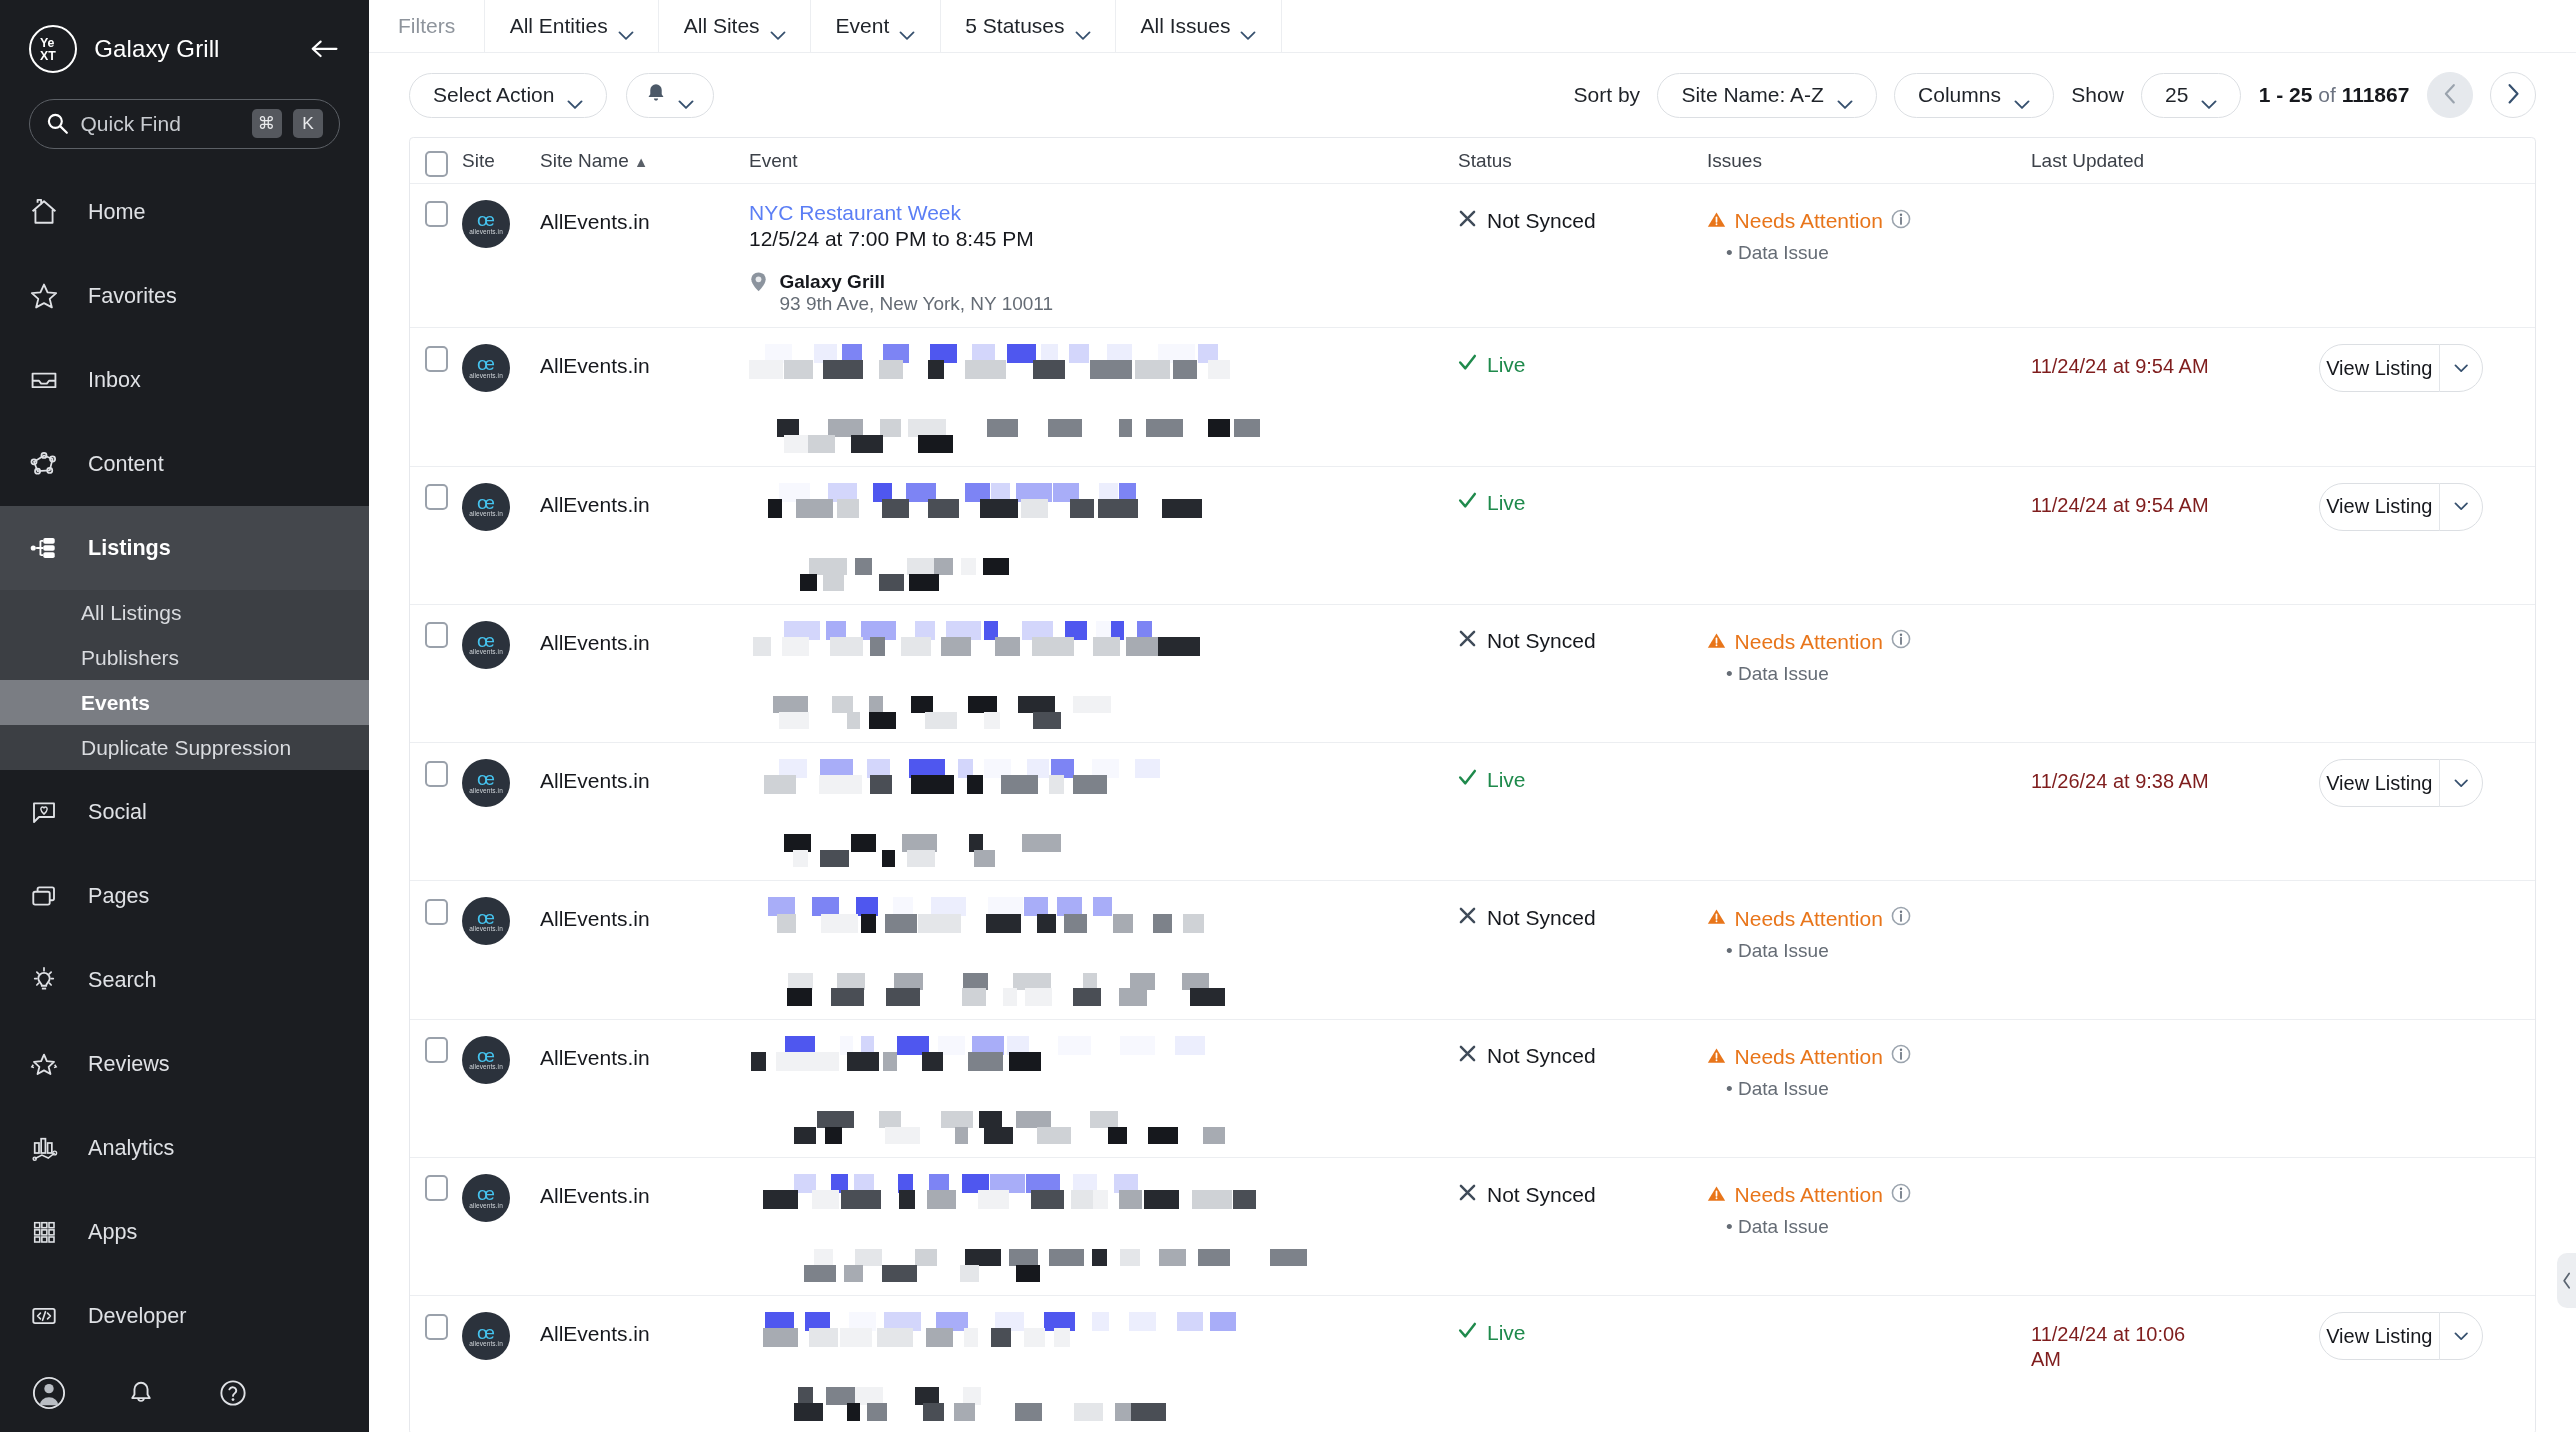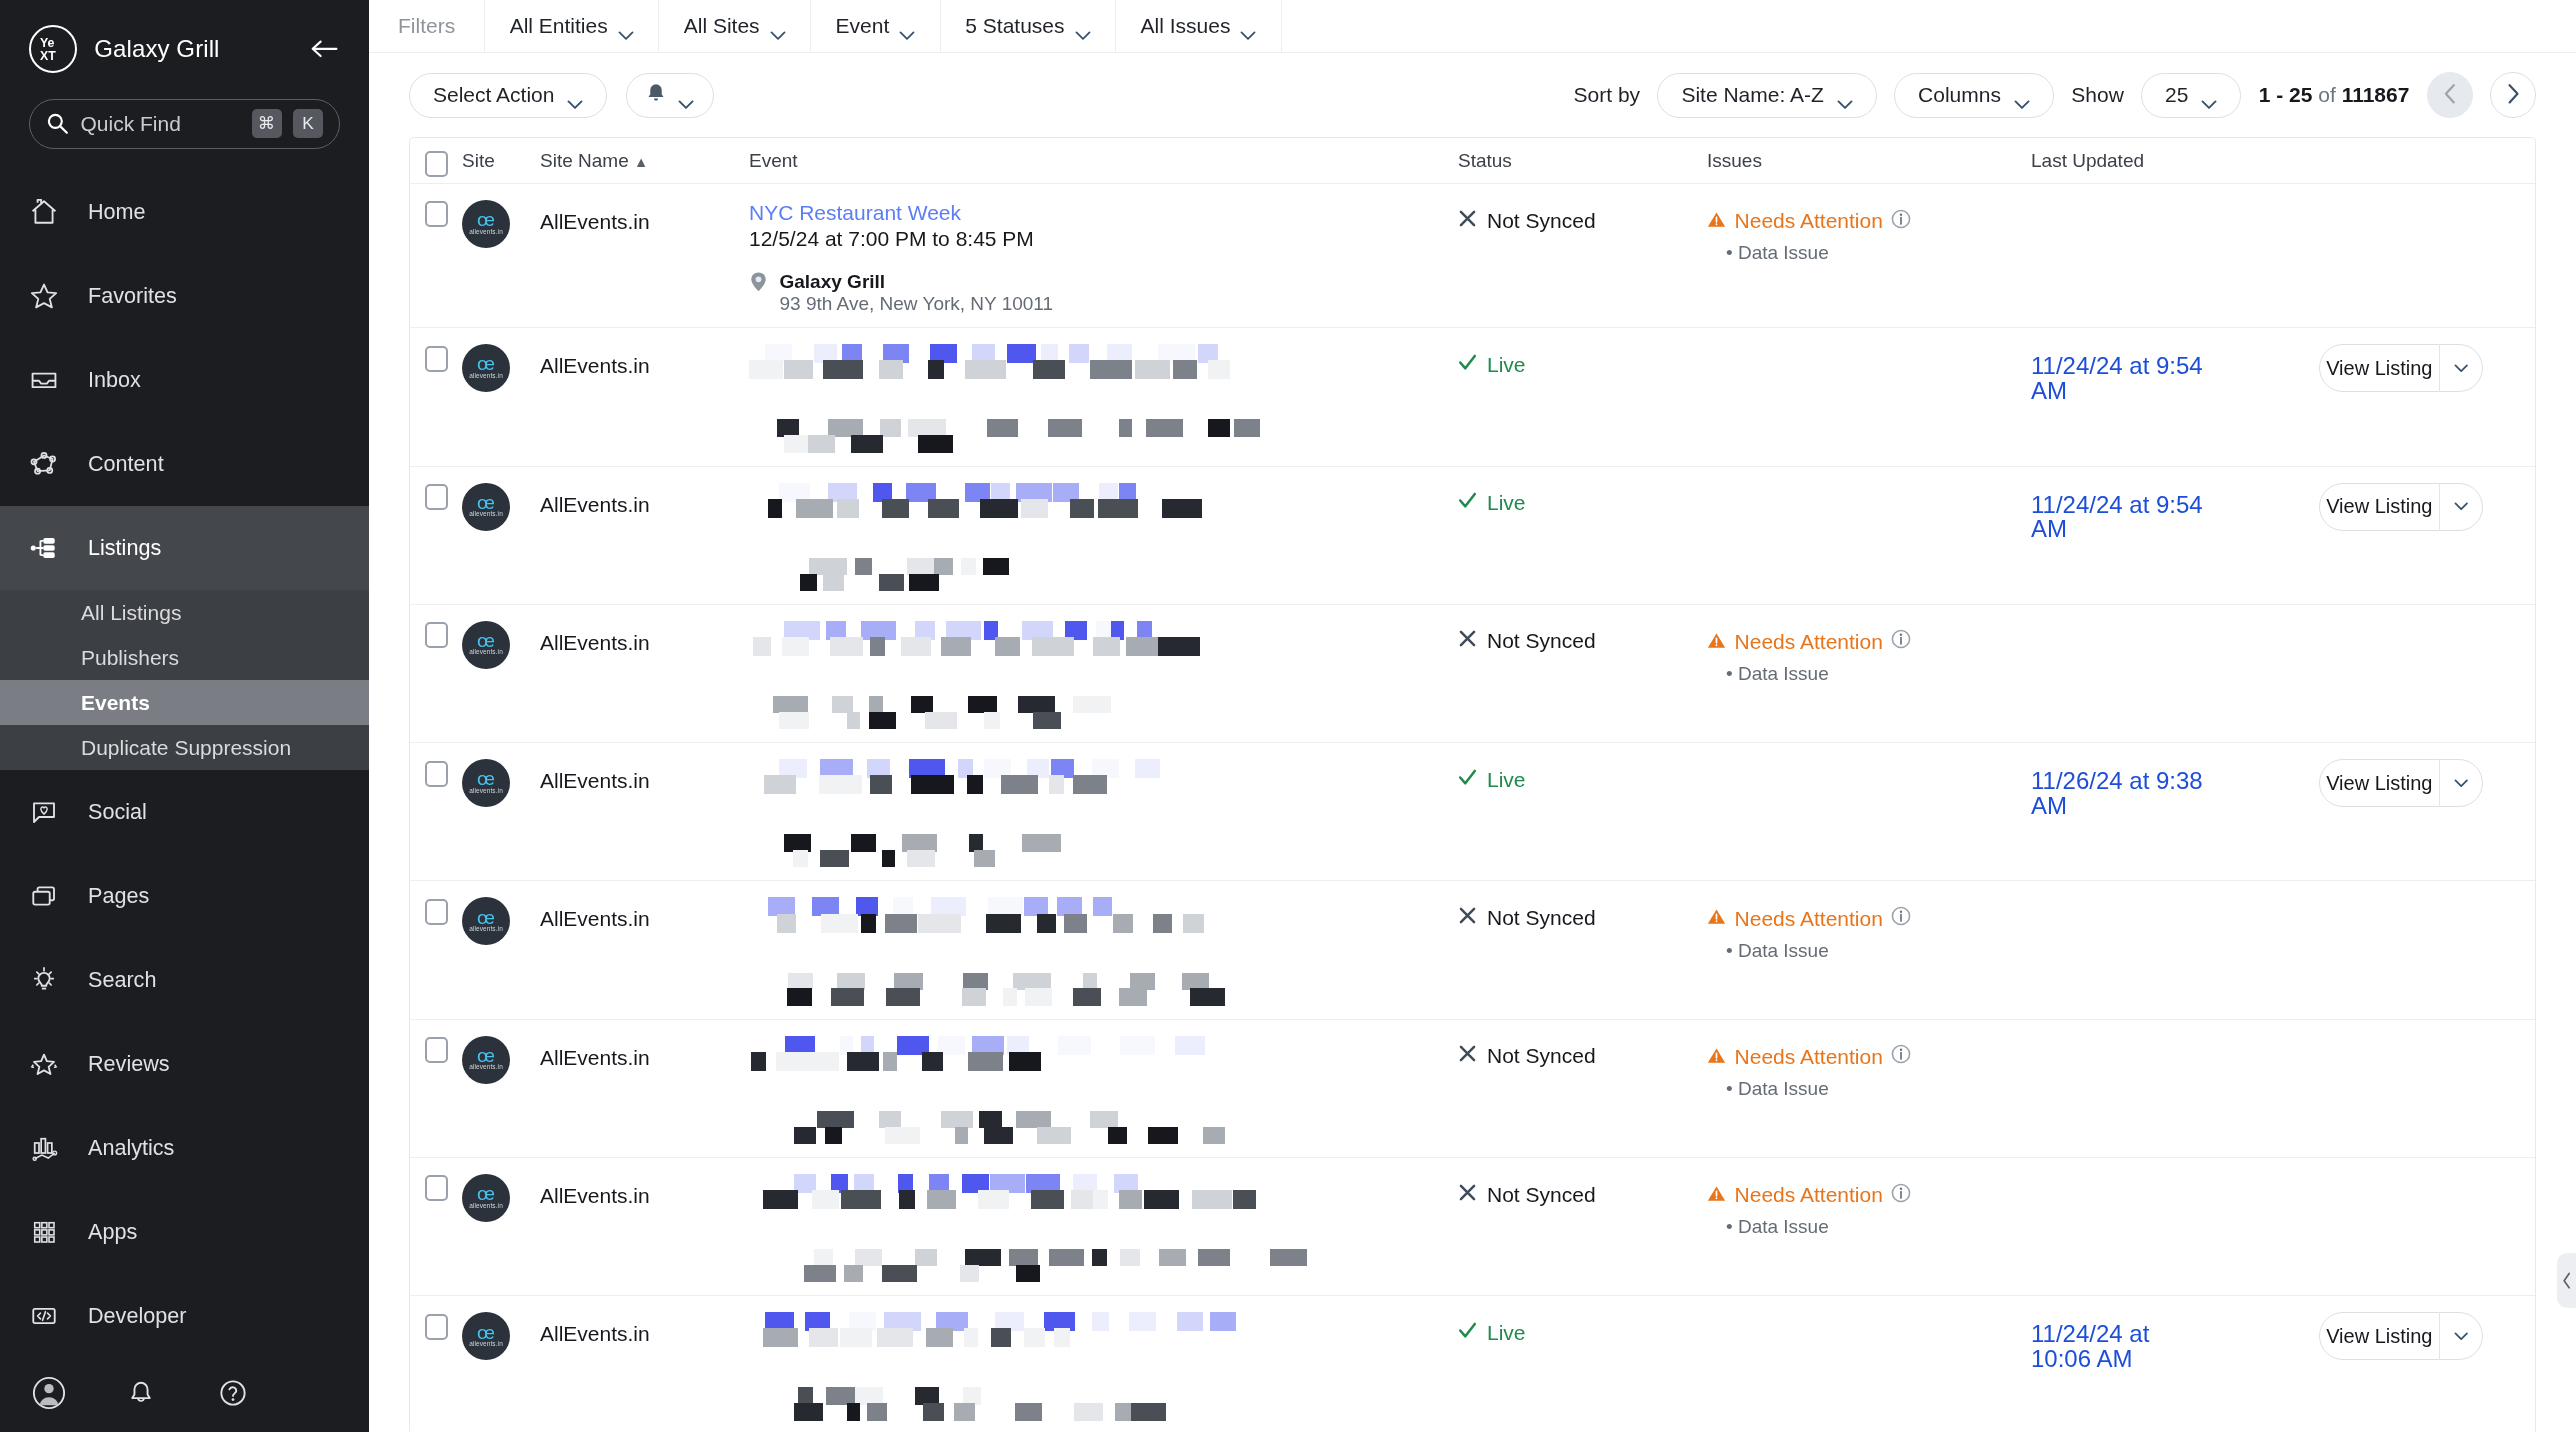--- a/index.html
+++ b/index.html
@@ -40,21 +40,21 @@
 
   .nav { margin-top: 21.6px; flex: 1; overflow: hidden; }
   .nav-item {
     display: flex; align-items: center; height: 84px;
     padding-left: 29px; color: #dfe1e5; font-size: 21.6px;
   }
   .nav-item .ico { width: 43px; flex: 0 0 43px; display:flex;align-items:center; }
   .nav-item .ico svg { display:block; }
   .nav-item .lbl { margin-left: 16px; }
   .nav-item.active { background: #44474c; }
-  .nav-item.active .lbl { font-weight: normal; color:#fff; }
+  .nav-item.active .lbl { font-weight: bold; color:#fff; }
   .subnav { background:#3c3f44; }
   .sub-item {
     height: 45px; display:flex; align-items:center;
     padding-left: 81px; font-size: 21px; color:#d9dbdf;
   }
   .sub-item.active { background:#7a7d83; color:#fff; font-weight:bold; }
 
   .sb-foot { height: 79px; display:flex; align-items:center; padding-left: 29px; gap: 52px; }
   .sb-foot .fi { width:40px;height:40px;display:flex;align-items:center;justify-content:center; }
   .sb-foot .fi svg { display:block; }
@@ -118,21 +118,21 @@
   .ev-date { font-size:21px;color:#16181d; line-height:26px; }
   .ev-loc { display:flex; gap:11.5px; margin-top:19px; align-items:flex-start;}
   .ev-loc-name { font-size:19px;font-weight:bold;color:#16181d;line-height:21.6px;}
   .ev-loc-addr { font-size:19px;color:#656c75;line-height:21.6px;}
 
   .status { font-size:21px; display:flex; align-items:center; gap:10px; padding-top:8.6px;}
   .status.live { color:#1f8a4c; }
   .status.notsynced { color:#16181d; }
   .issue { font-size:21px;color:#e8751a; display:flex;align-items:center;gap:8.6px;padding-top:8.6px;}
   .issue-sub { font-size:19px;color:#656c75; margin-top:8.6px; padding-left:19px; }
-  .upd { font-size:24px;color:#1d4ed8; padding-top:10px; line-height:24.5px;}
+  .upd { font-size:20px;color:#7f1d1d; padding-top:10px; line-height:24.5px;}
   .btn-split { display:flex; align-items:center; border:1.4px solid #dcdfe3; border-radius:27px; height:48px; background:#fff; width:164px;}
   .btn-split .lbl { flex:1; text-align:center; font-size:20px;color:#16181d; }
   .btn-split .div { width:1.4px;height:48px;background:#e3e6ea; }
   .btn-split .cv { width:42px; display:flex;align-items:center;justify-content:center; }
   .rline { display:flex; align-items:flex-start; }
   .blk { display:inline-block; }
 
   .edge-tab {
     position:absolute; right:0; top:1253px; width:19px;height:55px;
     background:#eceef1; border-radius:10px 0 0 10px;

